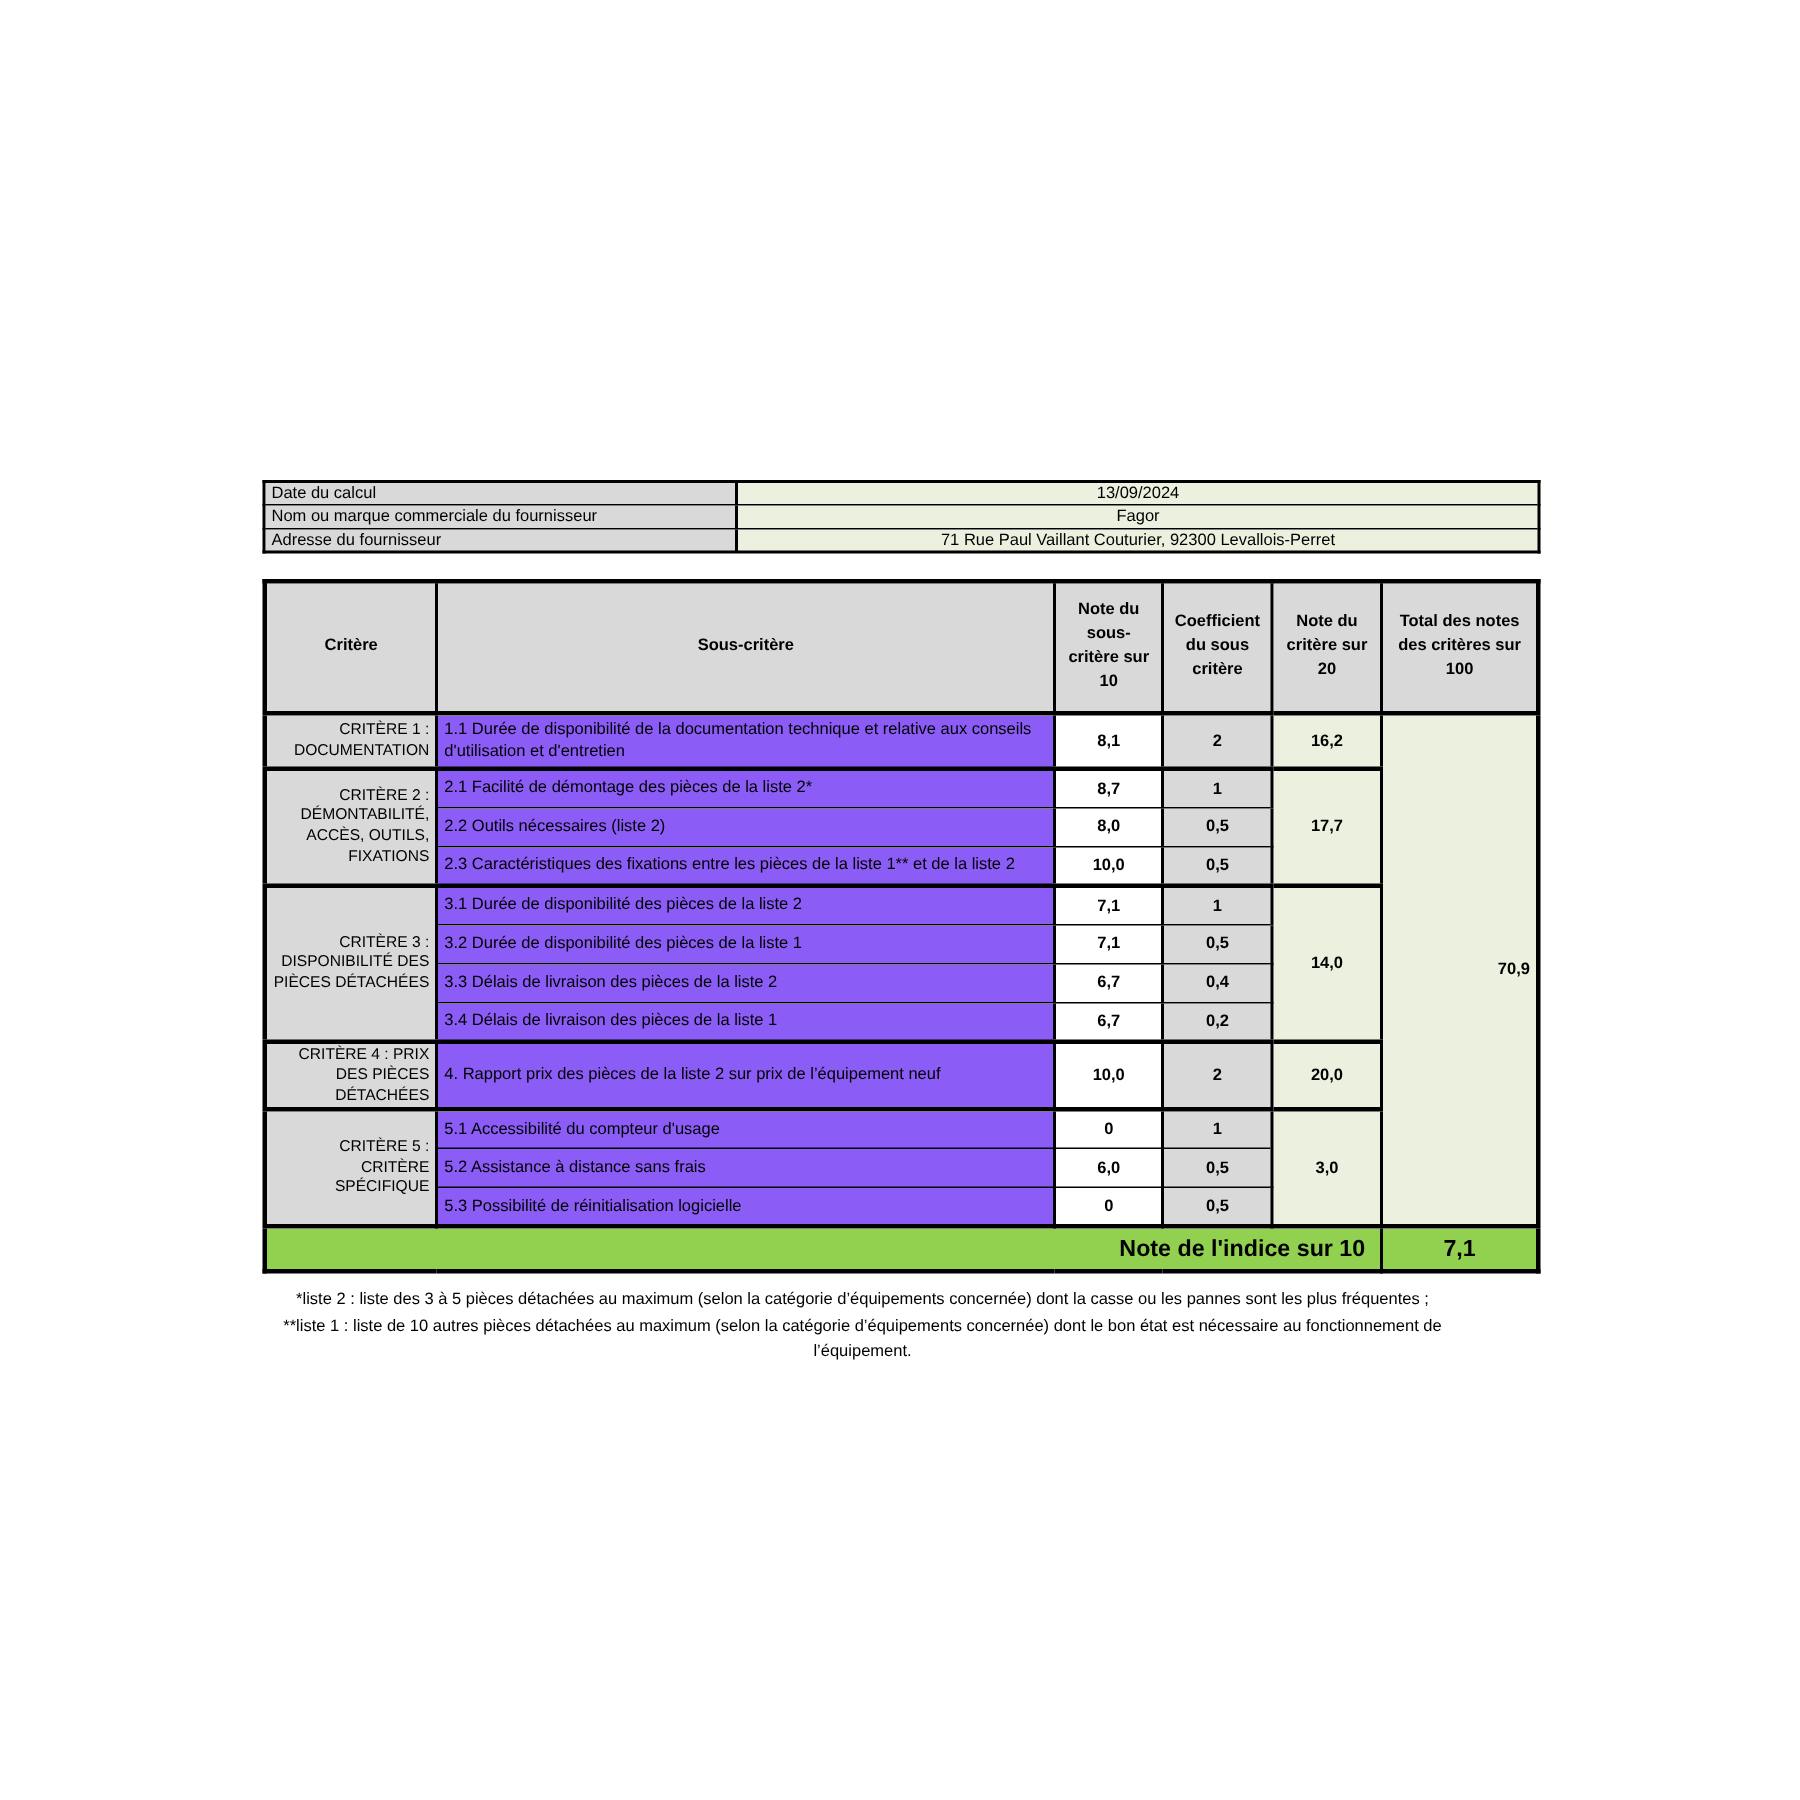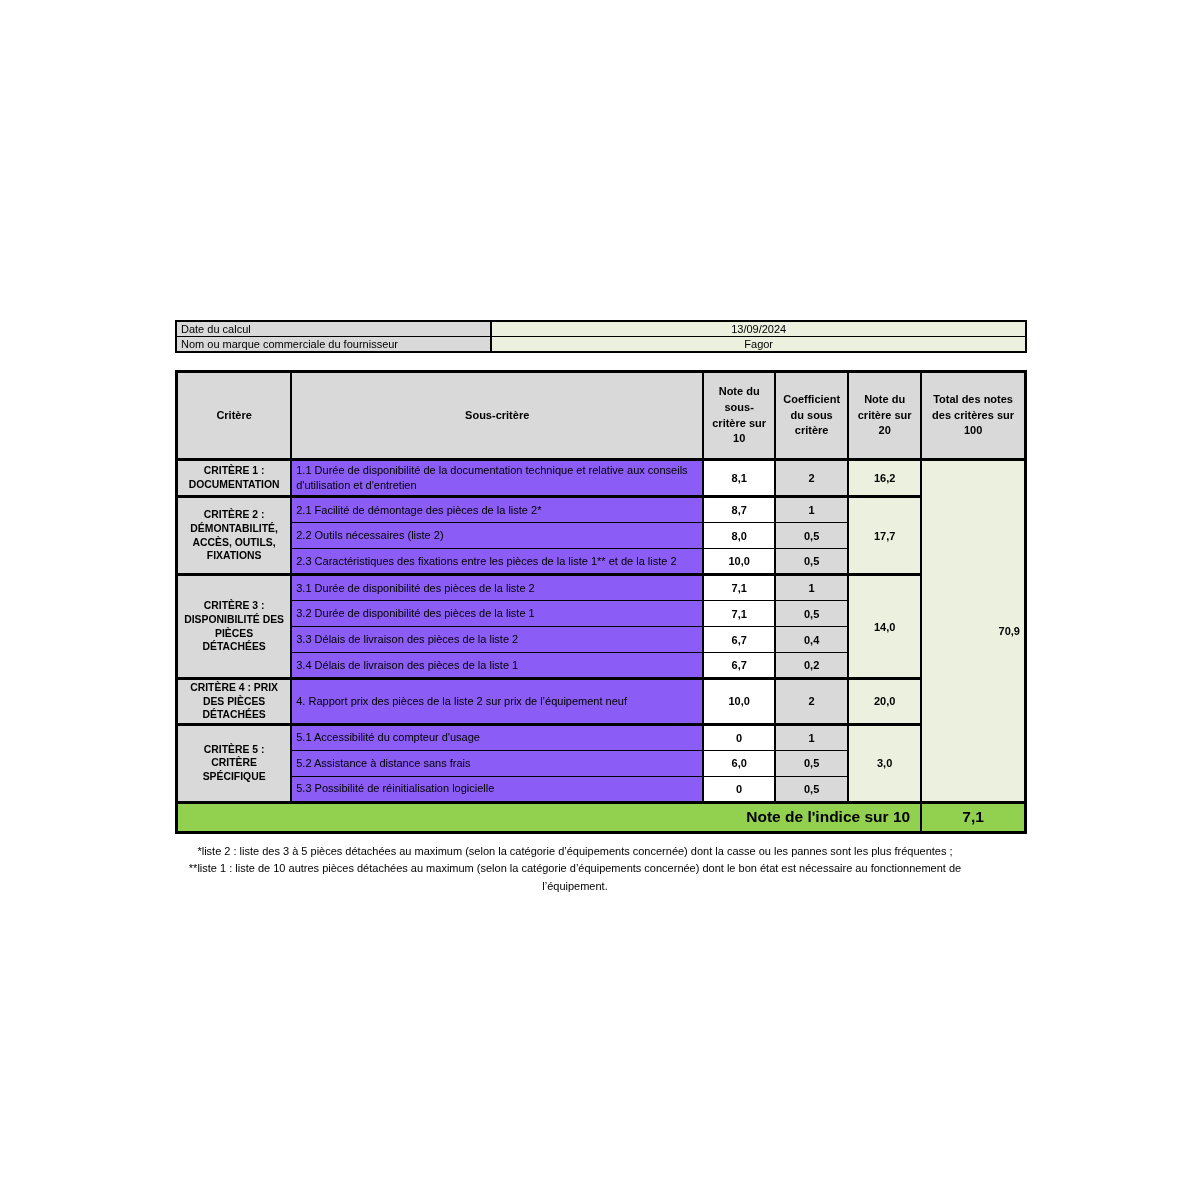--- a/index.html
+++ b/index.html
@@ -54,22 +54,22 @@
     font-weight: bold;
     text-align: center;
     vertical-align: middle;
     height: 88px;
     line-height: 1.45;
     border-bottom-width: 3px;
   }
   tr.gs > th, tr.gs > td { border-top-width: 3px; }
   td.crit {
     background: #d9d9d9;
-    font-weight: bold;
-    text-align: center;
+    font-weight: normal;
+    text-align: right;
     vertical-align: middle;
     font-size: 10.4px;
     line-height: 1.3;
     padding: 1px 2px;
   }
   td.sub {
     background: #8b5cf6;
     text-align: left;
     vertical-align: middle;
     line-height: 1.35;
@@ -114,20 +114,24 @@
       </colgroup>
     <tbody>
       <tr>
         <td class="lbl">Date du calcul</td>
         <td class="val">13/09/2024</td>
       </tr>
       <tr>
         <td class="lbl">Nom ou marque commerciale du fournisseur</td>
         <td class="val">Fagor</td>
       </tr>
+      <tr>
+        <td class="lbl">Adresse du fournisseur</td>
+        <td class="val">71 Rue Paul Vaillant Couturier, 92300 Levallois-Perret</td>
+      </tr>
     </tbody>
   </table>
 
   <table class="main">
     <colgroup>
       <col style="width:110px">
         <col style="width:395px">
         <col style="width:69px">
       <col style="width:70px">
         <col style="width:70px">

